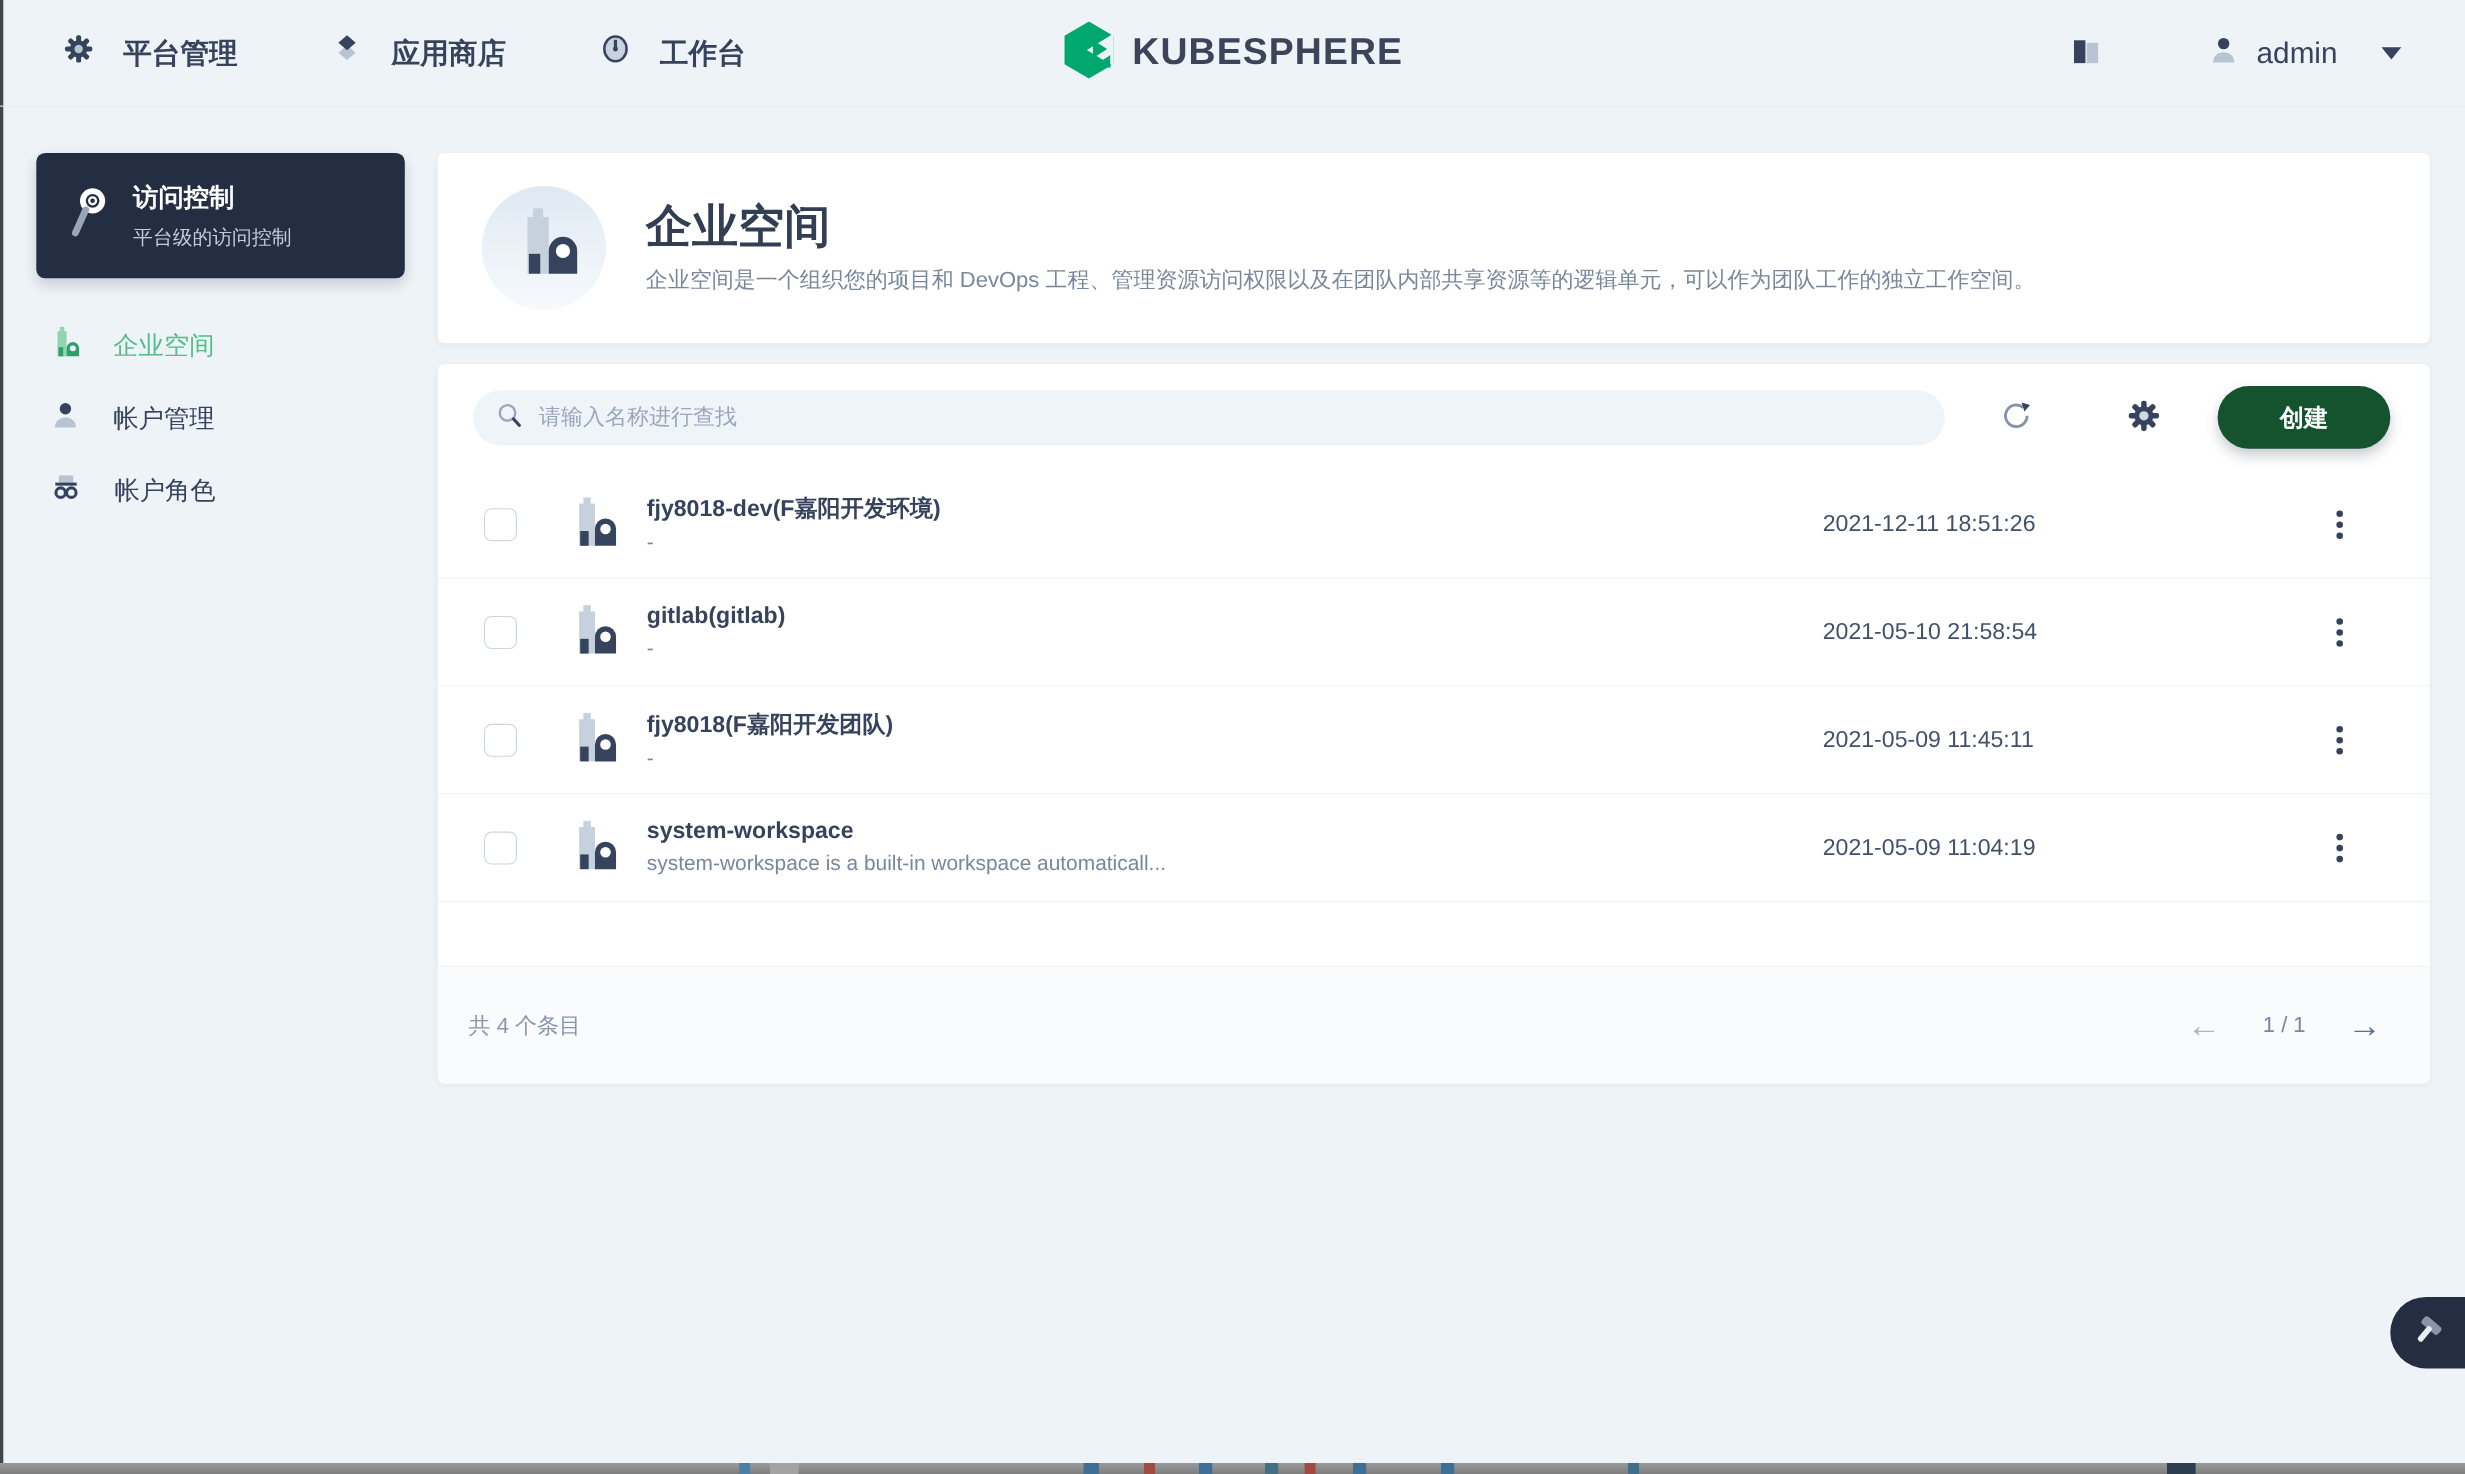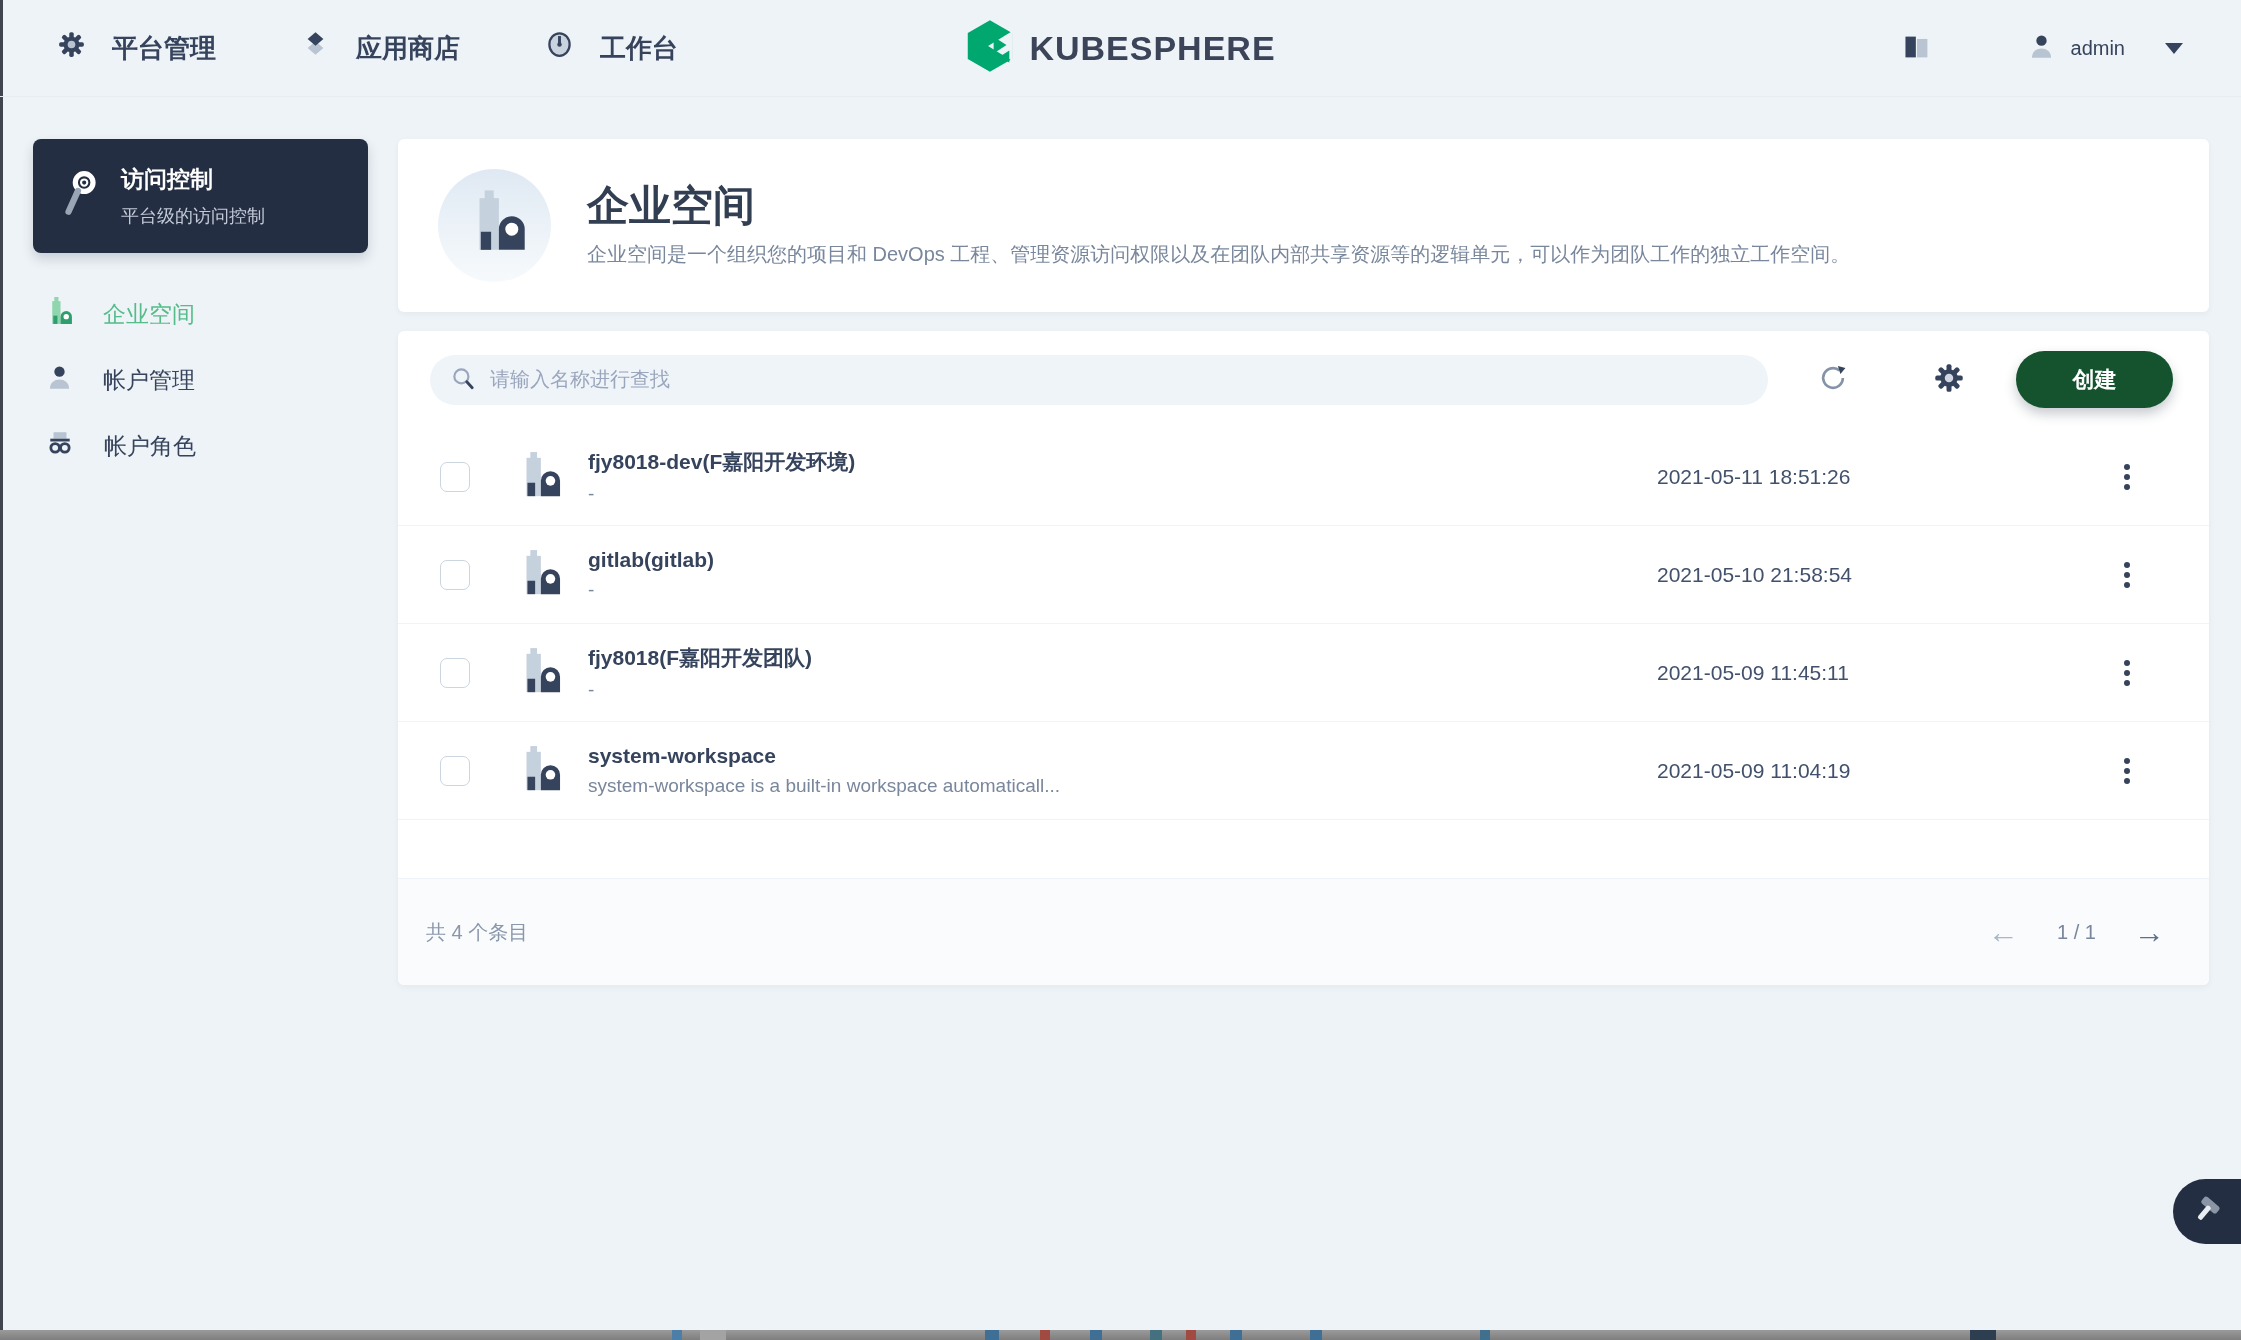--- a/index.html
+++ b/index.html
@@ -9,21 +9,21 @@
     color:#36435c;
   }
   
   .topnav{height:97px;display:flex;align-items:center;padding:0 58px;position:relative;border-bottom:1px solid #e6ecf2;box-sizing:border-box;}
   .nav-item{display:flex;gap:27px;margin-right:86px;font-size:26px;font-weight:700;color:#36435c;cursor:pointer;}
   .logo{position:absolute;left:50%;top:50%;transform:translate(-50%,-50%);display:flex;align-items:center;gap:16px;}
   .logo-text{font-size:34px;font-weight:700;color:#3b4458;letter-spacing:1px;}
   .nav-right{margin-left:auto;display:flex;align-items:center;}
   .docs-btn{background:none;border:none;cursor:pointer;margin-right:96px;display:flex;padding:0;}
   .user-chip{display:flex;align-items:center;gap:16px;cursor:pointer;}
-  .user-name{font-size:20px;color:#36435c;}
+  .user-name{font-size:27px;color:#36435c;}
   .caret{width:0;height:0;border-left:9px solid transparent;border-right:9px solid transparent;border-top:11px solid #36435c;margin-left:24px;}
   
   .sidebar{position:absolute;top:97px;left:0;width:363px;}
   .access-card{margin:42px 0 0 33px;width:335px;height:114px;background:#242e42;border-radius:8px;display:flex;align-items:center;padding-left:26px;box-sizing:border-box;gap:20px;cursor:pointer;box-shadow:0 6px 12px rgba(36,46,66,.18);}
   .access-title{font-size:23px;font-weight:700;color:#ffffff;margin-bottom:9px;}
   .access-sub{font-size:18px;color:#c3cbd9;}
   .side-menu{margin-top:28px;}
   .side-item{height:66px;display:flex;align-items:center;padding-left:46px;gap:30px;font-size:23px;color:#36435c;cursor:pointer;}
   .side-item.active{color:#55bc8a;}
   
@@ -264,21 +264,21 @@
                 <rect x="13" y="32" width="8" height="14" fill="#36435c"></rect>
                 <path d="M27 46 v-16 a10 10 0 0 1 20 0 v16 z" fill="#36435c"></path>
                 <circle cx="37" cy="30" r="5" fill="#ffffff"></circle>
               </svg>
       </span>
       <div>
         <div class="rname">fjy8018-dev(F嘉阳开发环境)</div>
         <div class="rdesc">-</div>
       </div>
     </div>
-    <div class="rcreated">2021-05-11 18:51:26</div>
+    <div class="rcreated">2021-12-11 18:51:26</div>
     <button class="kebab">
             <i></i>
             <i></i>
             <i></i>
           </button>
   </div>
 
   <div class="trow">
     <span class="cbx"></span>
     <div class="name-cell">

